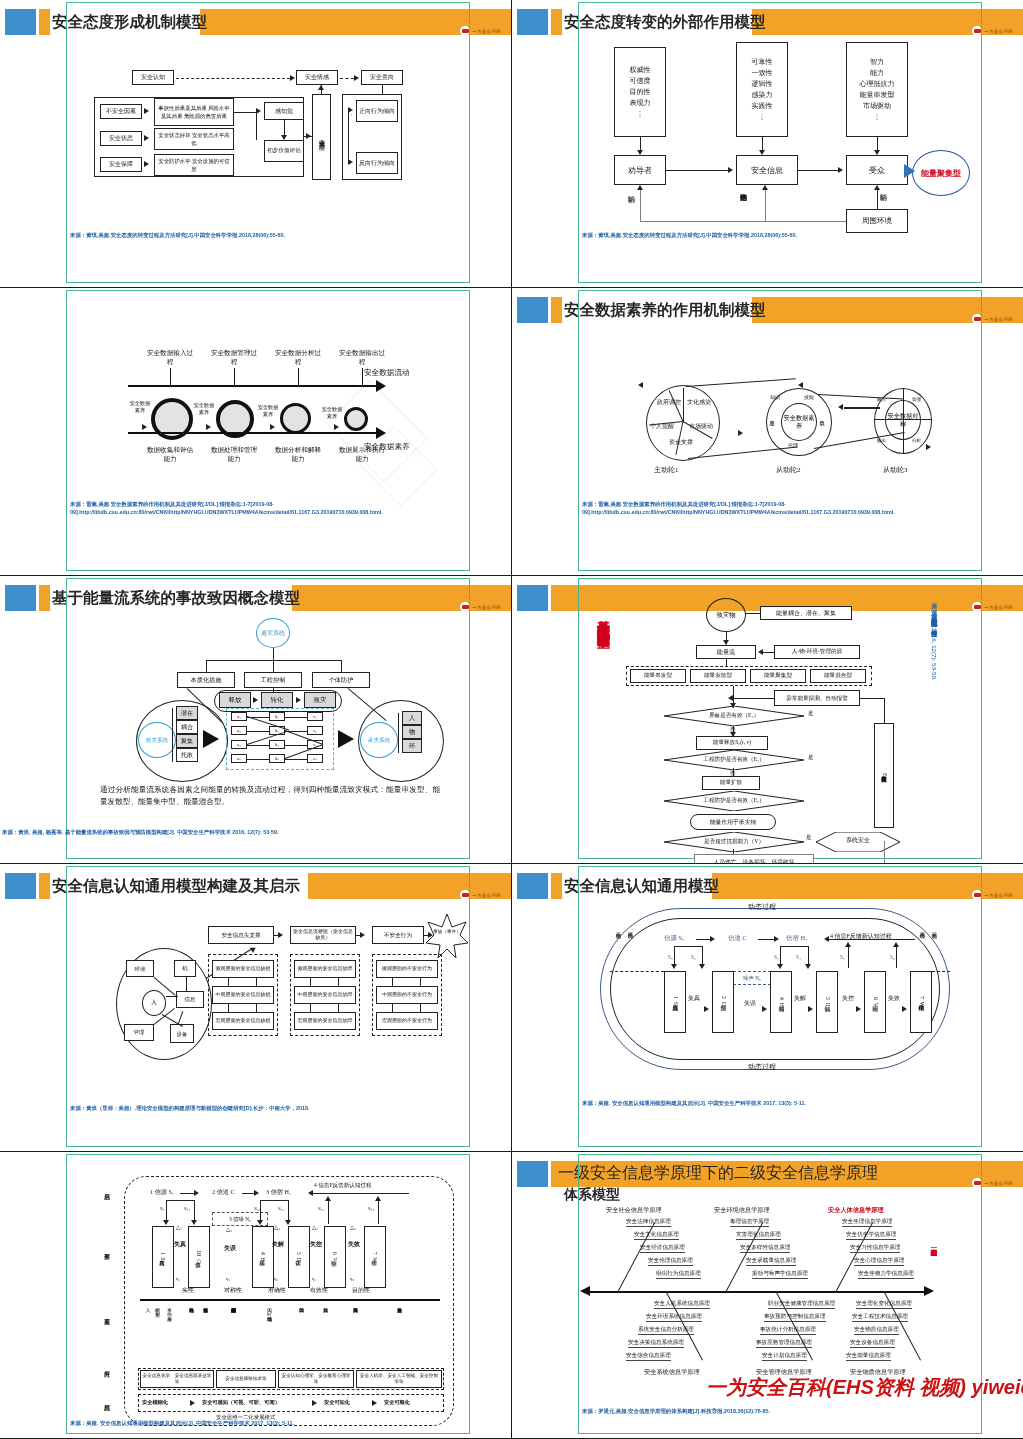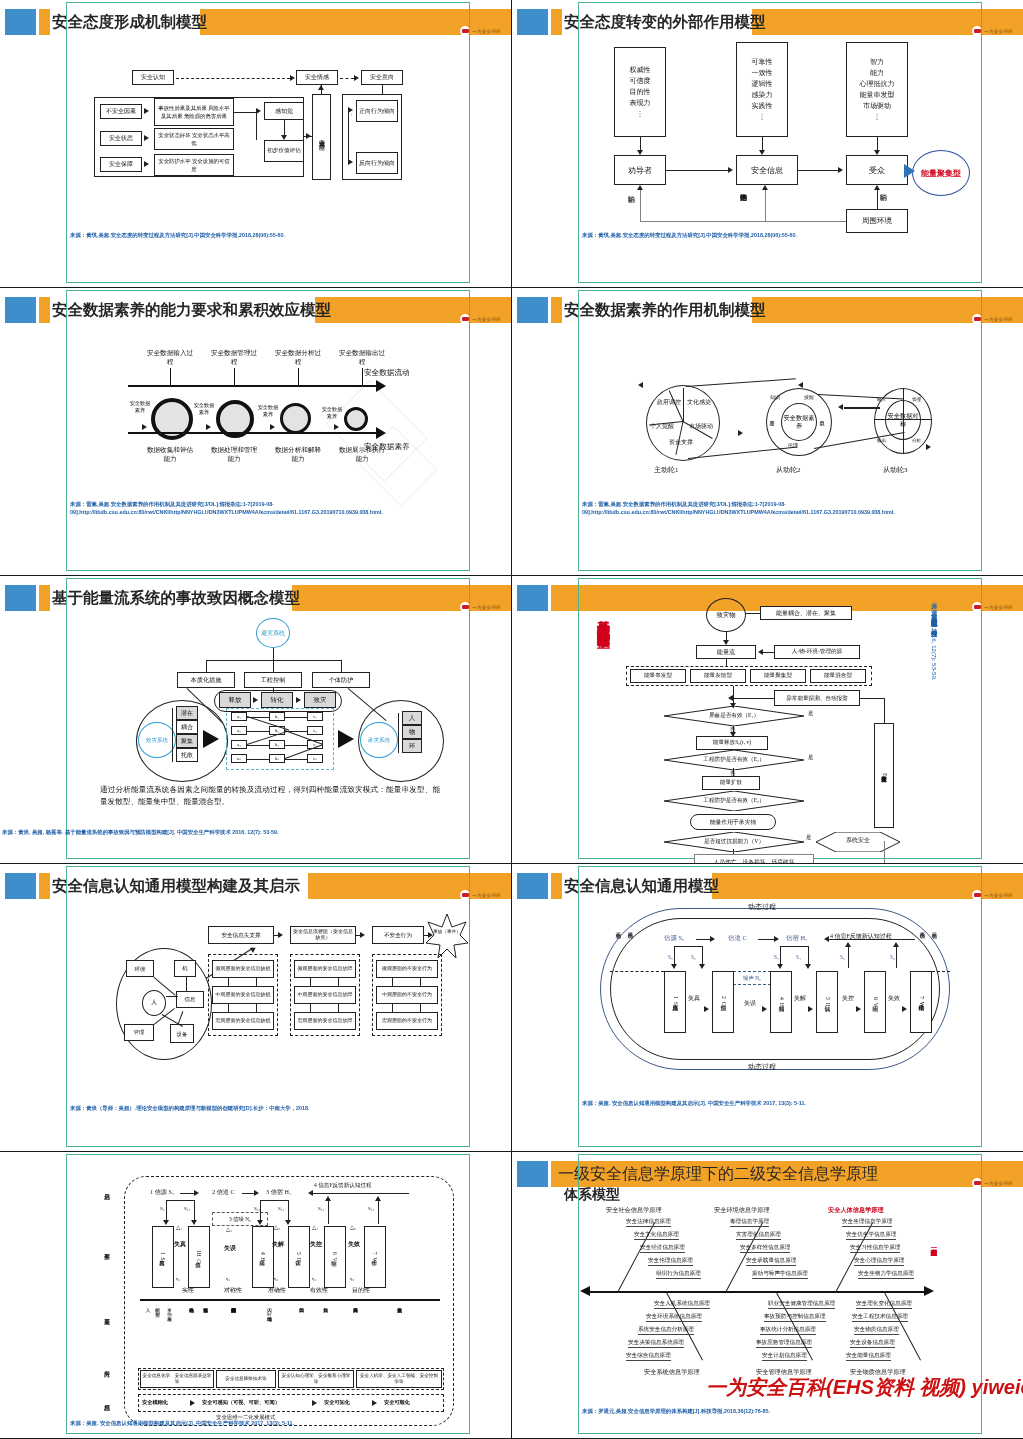--- a/index.html
+++ b/index.html
@@ -14,21 +14,21 @@
   .hline{position:absolute;left:0;width:1023px;height:1px;background:#1a1a1a;z-index:40;}
 
   
   .hdr{position:absolute;left:0;top:9px;height:26px;width:511px;}
   .hdr .bluebox{position:absolute;left:5px;top:0;width:31px;height:26px;background:#3f8ecc;}
   .hdr .orangebar{position:absolute;left:39px;top:0;width:7px;height:26px;background:#f2a227;}
   .hdr .orangefill{position:absolute;left:39px;top:0;right:0;height:26px;background:#f2a227;}
   .hdr .whitecut{position:absolute;top:0;height:26px;background:#ffffff;}
   .hdr .title{position:absolute;top:0;height:26px;line-height:26px;
     font-weight:bold;font-size:15.5px;color:#262626;white-space:nowrap;letter-spacing:0px;}
-  .hdr .title.serif{font-family:Liberation Sans, sans-serif;font-weight:normal;font-size:16px;}
+  .hdr .title.serif{font-family:Liberation Mono, monospace;font-weight:normal;font-size:16px;}
   .hdr .title2{position:absolute;left:52px;top:25px;font-weight:bold;font-size:14px;color:#262626;}
 
   
   .logo{position:absolute;right:10px;top:11px;height:22px;display:flex;align-items:center;gap:2px;}
   .logo .dot{width:10px;height:10px;border-radius:50%;background:#ffffff;
      display:flex;align-items:center;justify-content:center;}
   .logo .dot i{display:block;width:7px;height:4px;background:#cc2027;border-radius:1px;}
   .logo .lt{font-size:4.6px;color:#7a4a12;white-space:nowrap;letter-spacing:.2px;}
 
   
@@ -226,33 +226,20 @@
 
       <div class="ellipse" style="left:334px;top:148px;width:58px;height:46px;border-color:#2a4fa0;">
         <span class="redtxt" style="font-size:8px;line-height:9px;">能量聚集型</span>
       </div>
       <div style="position:absolute;left:326px;top:162px;width:0;height:0;border-left:11px solid #2e75b6;border-top:7px solid transparent;border-bottom:7px solid transparent;"></div>
     </div>
     <div class="cite" style="left:70px;top:232px;">来源：黄琪,吴超.安全态度的转变过程及方法研究[J].中国安全科学学报,2018,28(06):55-60.</div>
   </div>
 
   <div class="slide col0" style="top:288px;">
-    <div class="hdr">
-      <div class="orangefill"></div>
-      <div class="bluebox"></div>
-      <div class="orangebar"></div>
-      <div class="whitecut" style="left:50px;width:265px;"></div>
-      <div class="title" style="left:52px;">安全数据素养的能力要求和累积效应模型</div>
-      <div class="logo">
-        <span class="dot">
-            <i></i>
-          </span>
-        <span class="lt">一为安全环科</span>
-      </div>
-    </div>
     <div class="frame"></div>
     <div class="canvas">
       <div class="faint" style="left:270px;top:110px;width:80px;height:60px;transform:rotate(45deg);"></div>
       <div class="faint" style="left:300px;top:150px;width:60px;height:50px;transform:rotate(45deg);"></div>
 
       <div class="lbl" style="left:78px;top:58px;width:52px;text-align:center;font-size:6.6px;line-height:9px;">安全数据输入过程</div>
       <div class="lbl" style="left:142px;top:58px;width:52px;text-align:center;font-size:6.6px;line-height:9px;">安全数据管理过程</div>
       <div class="lbl" style="left:206px;top:58px;width:52px;text-align:center;font-size:6.6px;line-height:9px;">安全数据分析过程</div>
       <div class="lbl" style="left:270px;top:58px;width:52px;text-align:center;font-size:6.6px;line-height:9px;">安全数据输出过程</div>
 

